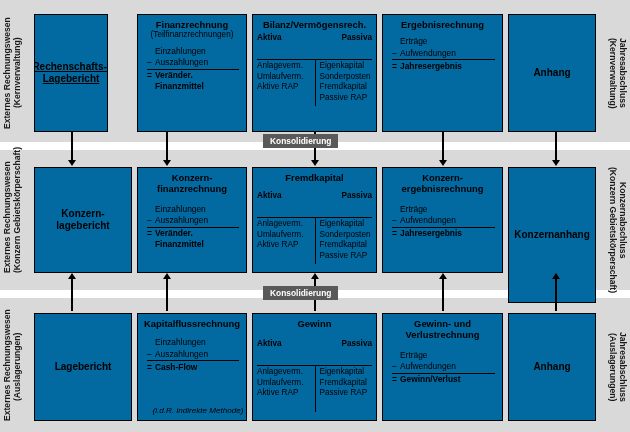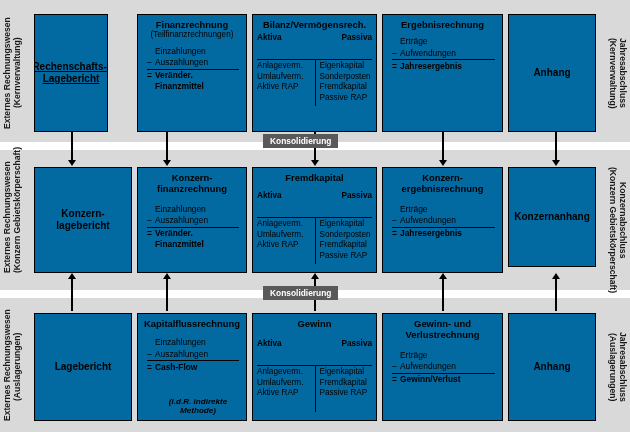--- a/index.html
+++ b/index.html
@@ -37,21 +37,21 @@
   }
 
   
   .calc{margin:6px 7px 0 9px;font-size:8.4px;color:#000;line-height:1.34;}
   .calc .row{display:flex;}
   .calc .op{width:8px;flex:0 0 8px;}
   .calc .sum{border-top:1.3px solid #000;padding-top:0.5px;margin-top:0.5px;font-weight:bold;}
   .calc .sum .op{font-weight:bold;}
   .note{
     position:absolute;left:12px;right:0;bottom:5px;text-align:center;
-    font-size:8.1px;font-style:italic;font-weight:bold;color:#000;
+    font-size:8.1px;font-style:italic;font-weight:normal;color:#000;
   }
 
   
   .bs{margin:3px 4px 0 4px;font-size:8.2px;color:#000;}
   .bs .hdr{display:flex;justify-content:space-between;font-weight:bold;
     border-bottom:1.3px solid #000;padding-bottom:17px;}
   .bs .body{display:flex;}
   .bs .col{padding-top:1px;line-height:1.28;}
   .bs .col.a{width:50%;box-sizing:border-box;}
   .bs .col.p{width:50%;box-sizing:border-box;border-left:1.2px solid #000;padding-left:4px;}
@@ -233,21 +233,21 @@
         <span class="op">–</span>
         <span>Aufwendungen</span>
       </div>
       <div class="row sum">
         <span class="op">=</span>
         <span>Jahresergebnis</span>
       </div>
     </div>
   </div>
 
-  <div class="box" style="left:508px;top:167px;width:88px;height:100px;">
+  <div class="box" style="left:508px;top:167px;width:88px;height:136px;">
     <div class="centered">Konzernanhang</div>
   </div>
 
   <div class="vline" style="left:71px;top:279px;height:32px;"></div>
   <div class="arrowhead up" style="left:68px;top:273px;"></div>
   <div class="vline" style="left:166px;top:279px;height:32px;"></div>
   <div class="arrowhead up" style="left:163px;top:273px;"></div>
   <div class="vline" style="left:314px;top:279px;height:32px;"></div>
   <div class="arrowhead up" style="left:311px;top:273px;"></div>
   <div class="vline" style="left:442px;top:279px;height:32px;"></div>

